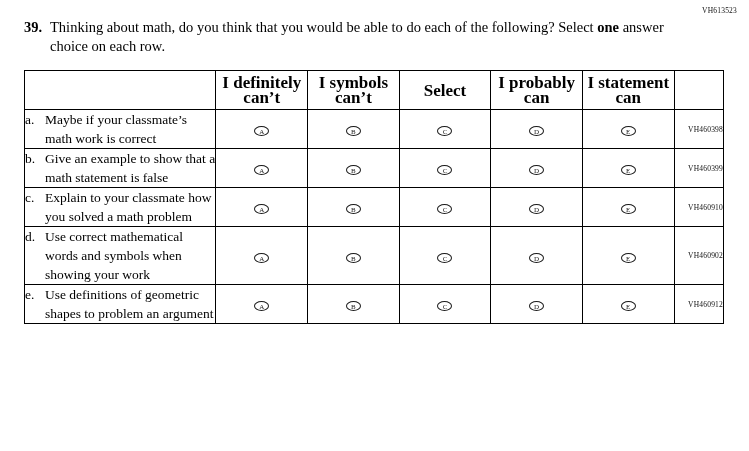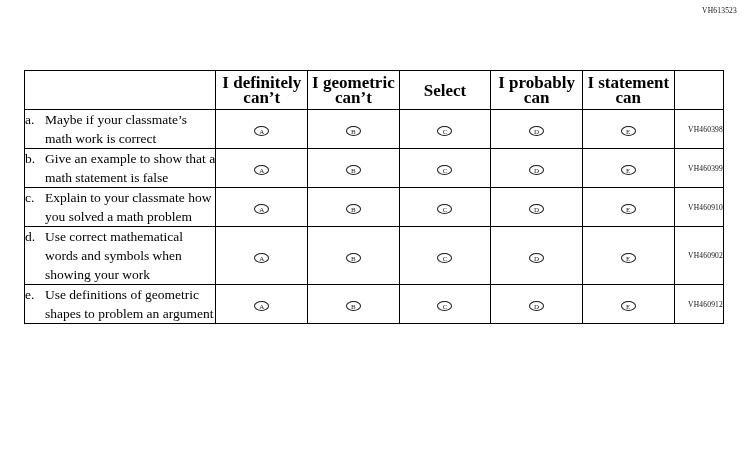--- a/index.html
+++ b/index.html
@@ -131,36 +131,40 @@
     color: #111;
   }
 </style>
 </head>
 <body>
 
 <div class="page">
 
   <div class="form-id">VH613523</div>
 
+  <div class="stem">
+    <div class="stem-number">39.</div>
+    <div class="stem-text"><span>Thinking about math, do you think that you would be able to do each of the following? Select </span><b>one</b><span> answer choice on each row.</span></div>
+  </div>
 
   <table class="grid">
     <colgroup>
       <col class="c-label">
       <col class="c-opt">
       <col class="c-opt">
       <col class="c-opt">
       <col class="c-opt">
       <col class="c-opt">
       <col class="c-code">
     </colgroup>
     <thead>
       <tr>
         <th></th>
         <th>I definitely can’t</th>
-        <th>I geometric can’t</th>
+        <th>I symbols can’t</th>
         <th>Select</th>
         <th>I probably can</th>
         <th>I statement can</th>
         <th></th>
       </tr>
     </thead>
     <tbody>
       <tr>
         <td class="row-label">
           <div class="row-label-inner">

